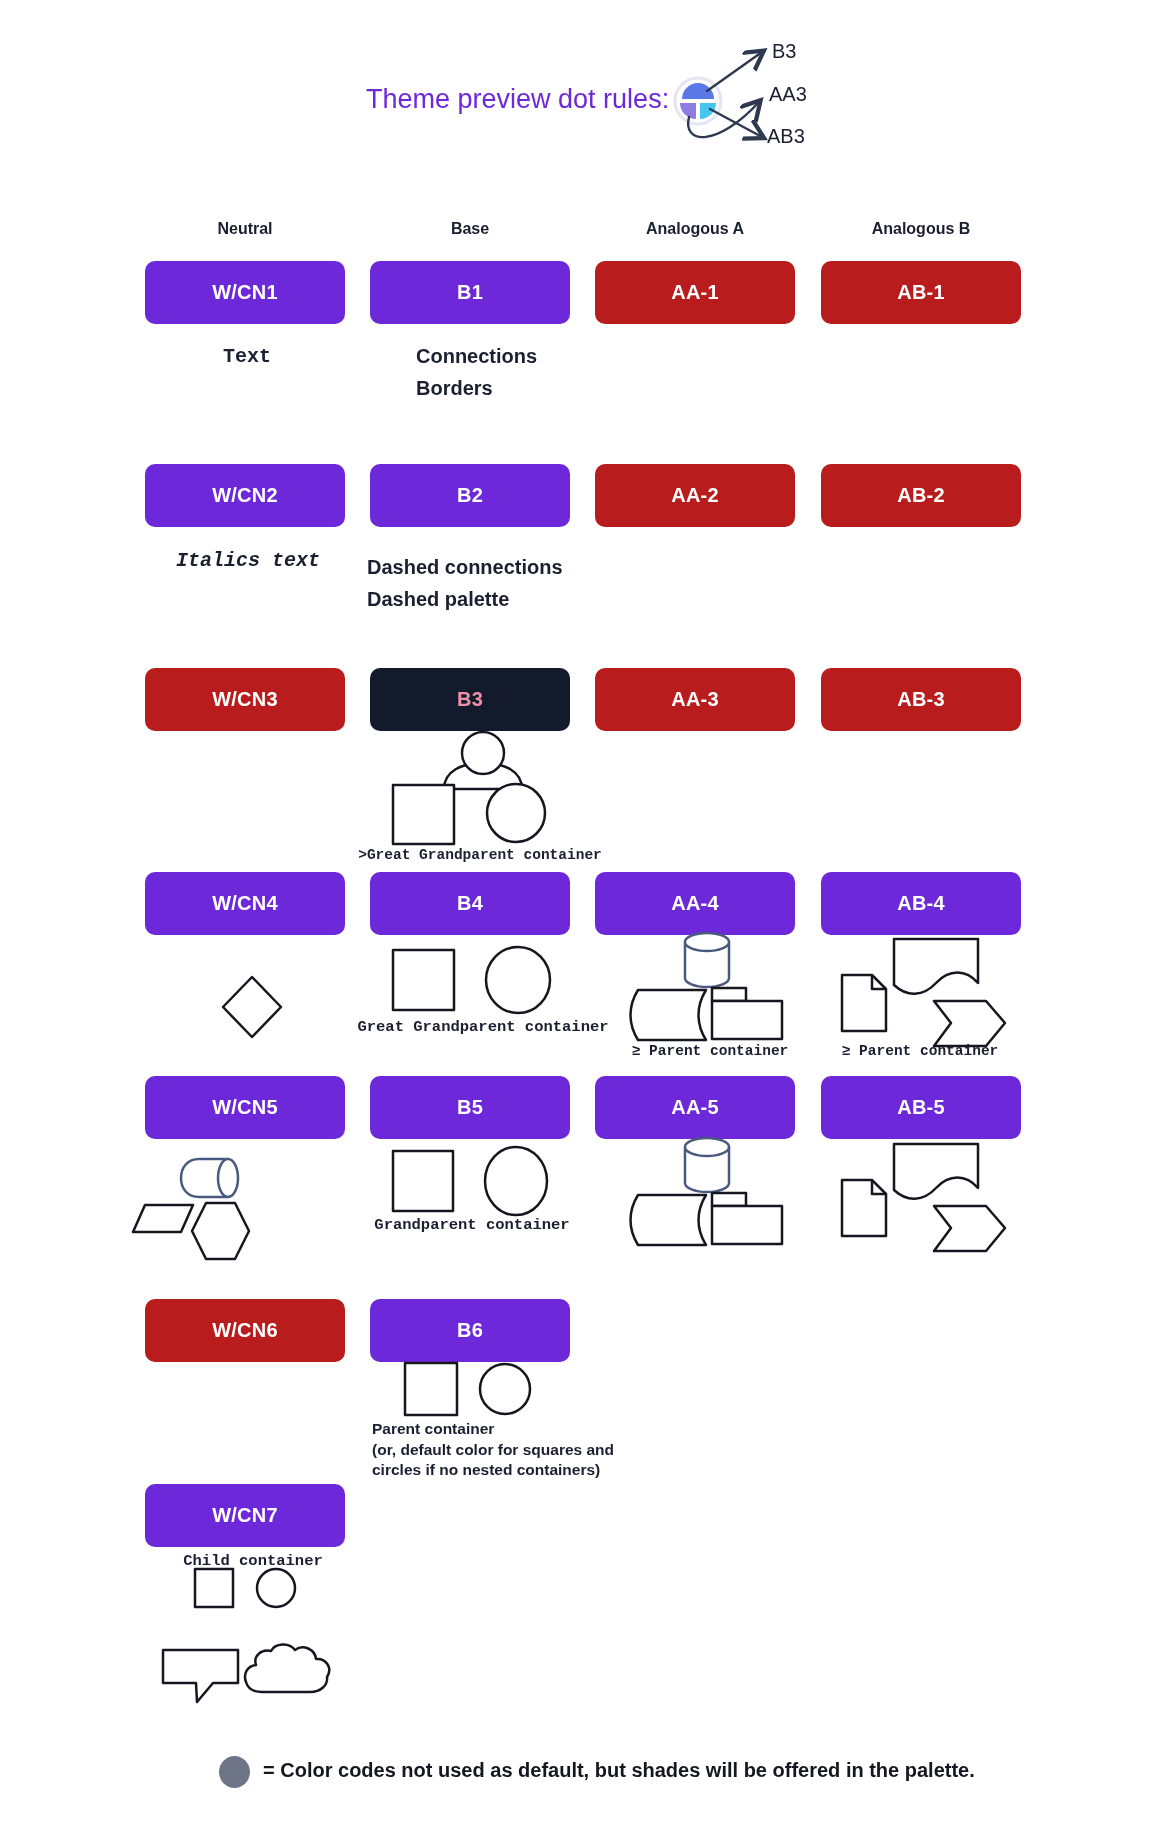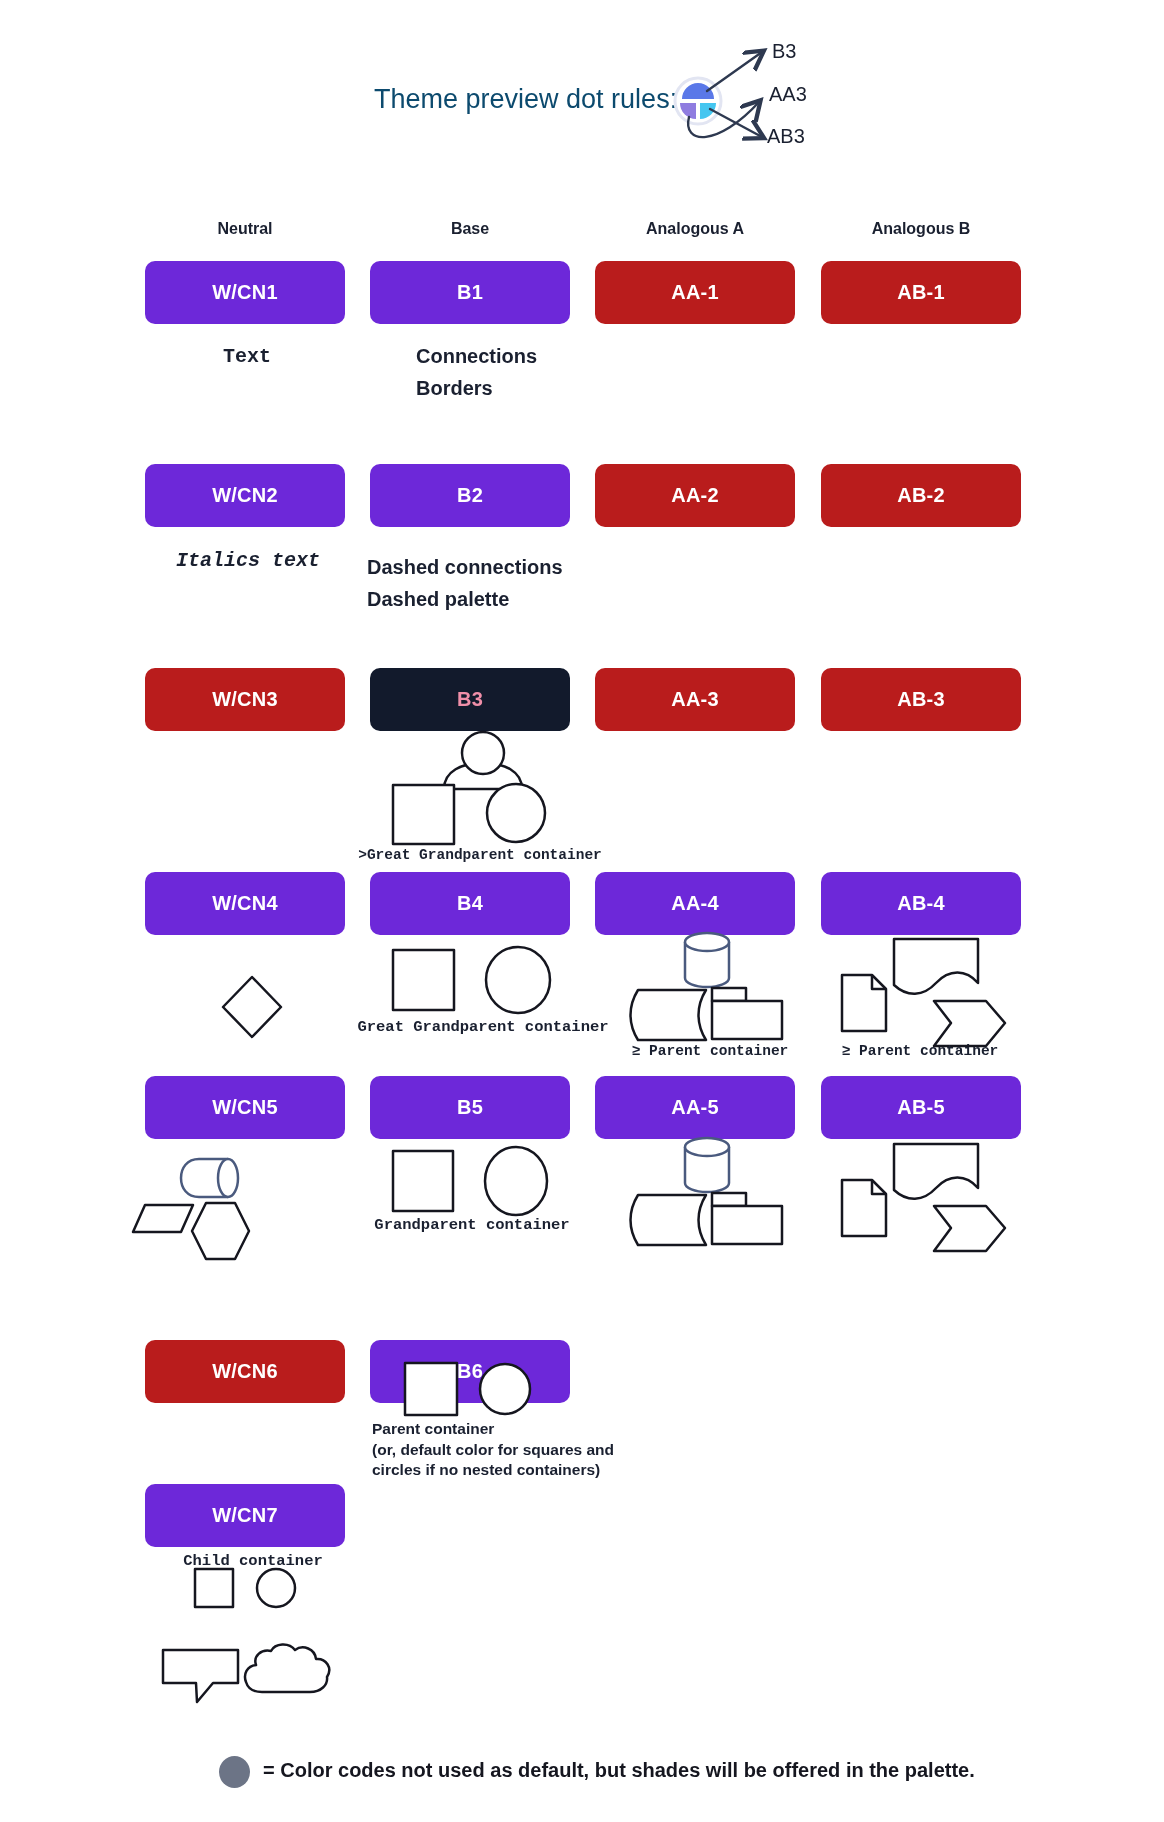--- a/index.html
+++ b/index.html
@@ -1,31 +1,31 @@
 <!DOCTYPE html>
 <html><head>
 <meta charset="utf-8">
 <style>
   html,body{margin:0;padding:0;background:#ffffff;}
   body{font-family:"Liberation Sans",sans-serif;color:#1A2030;}
   .canvas{position:relative;width:1164px;height:1822px;background:#fff;overflow:hidden;}
 
-  .title{position:absolute;left:366px;top:84px;font-size:27px;font-weight:400;color:#0c4a6e;white-space:nowrap;margin-left:8px;}
+  .title{position:absolute;left:366px;top:84px;font-size:27px;font-weight:400;color:#6d28d9;white-space:nowrap;}
 
   .dotlabel{position:absolute;font-size:20px;font-weight:400;color:#1A2030;white-space:nowrap;}
 
   .hdr{position:absolute;top:220px;width:200px;text-align:center;font-weight:700;font-size:16px;color:#1A2030;}
 
   .chip{position:absolute;width:200px;height:63px;border-radius:10px;display:flex;align-items:center;justify-content:center;
         font-weight:700;font-size:20px;color:#ffffff;letter-spacing:.2px;}
   .chip.dark{background:#6d28d9;}
   .chip.gray{background:#b91c1c;}
   .chip.dark-pink{background:#121A2C;color:#F08FA9;}
   .c1{left:145px}.c2{left:370px}.c3{left:595px}.c4{left:821px}
-  .r1{top:261px}.r2{top:464px}.r3{top:668px}.r4{top:872px}.r5{top:1076px}.r6{top:1340px}.r7{top:1484px}
+  .r1{top:261px}.r2{top:464px}.r3{top:668px}.r4{top:872px}.r5{top:1076px}.r6{top:1299px}.r7{top:1484px}
 
   .cap{position:absolute;font-weight:700;font-size:20px;color:#1A2030;white-space:nowrap;}
   .cap.ctr{transform:translateX(-50%);font-family:Liberation Mono, monospace;}
   .cap.it{font-style:italic;}
   .cap.sm{font-size:14.5px;}
   .cap.md{font-size:15.5px;}
 
   svg.fig{position:absolute;overflow:visible;}
   .shape{fill:#ffffff;stroke:#15161F;stroke-width:2.5;stroke-linejoin:round;}
   .shape-blue{fill:#ffffff;stroke:#4A5A7E;stroke-width:2.5;stroke-linejoin:round;}

